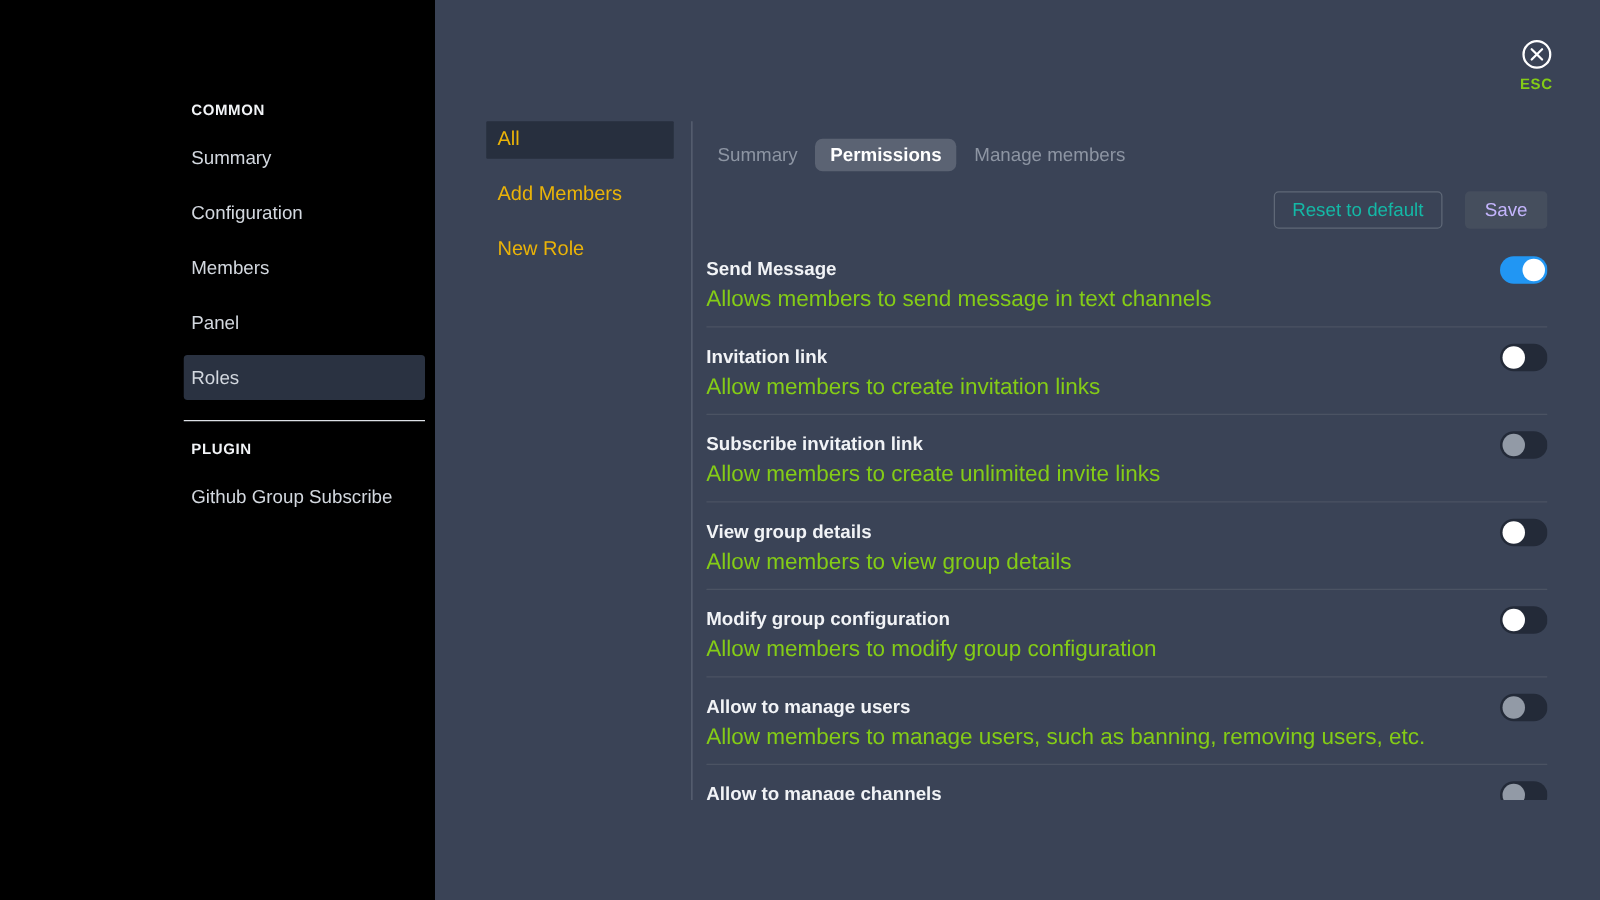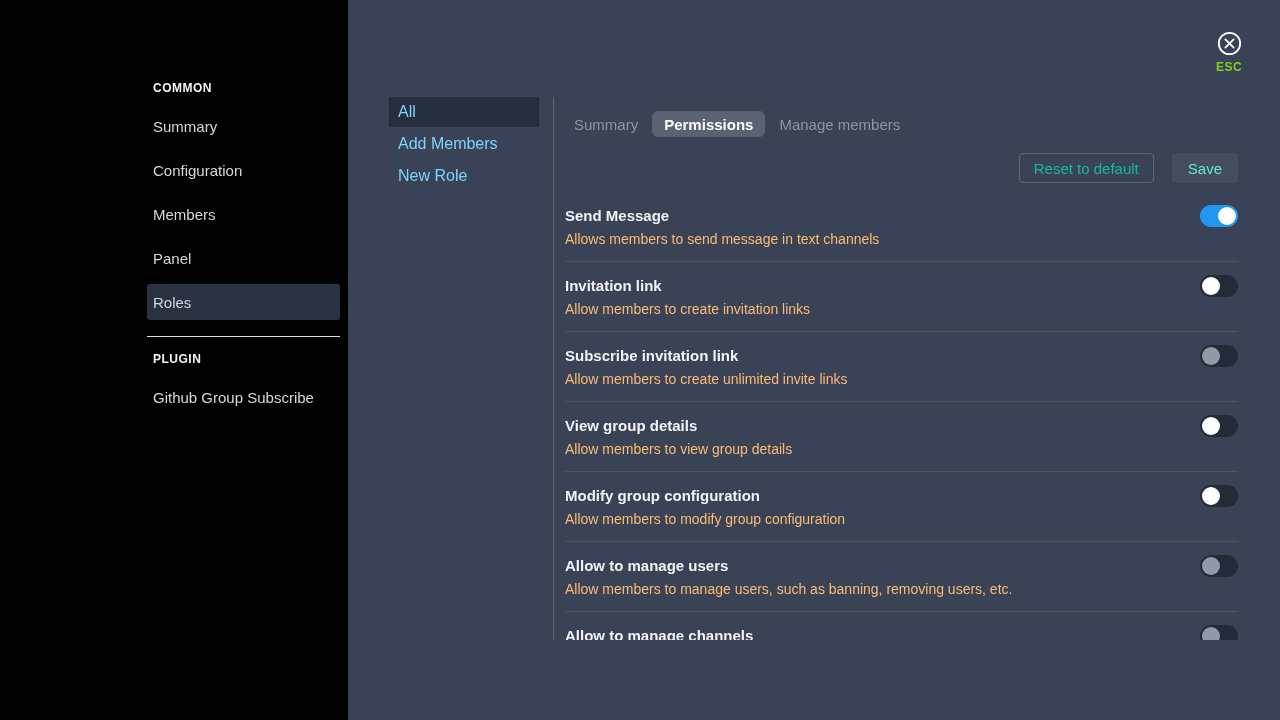--- a/index.html
+++ b/index.html
@@ -16,41 +16,41 @@
   .nav-header{height:20px;display:flex;align-items:center;padding-left:6px;margin-bottom:10px;
     font-size:12px;font-weight:bold;color:#f2f4f7;letter-spacing:.5px;}
   .nav-item{min-height:36px;display:flex;align-items:center;padding-left:6px;margin-bottom:8px;
     border-radius:3px;font-size:15px;color:#d3d8df;cursor:pointer;}
   .nav-item.selected{background:#2a3241;}
   .nav-item.multiline{align-items:flex-start;padding-top:8px;padding-bottom:8px;line-height:20px;min-height:20px;}
   .sidebar-divider{height:1px;background:#dde1e7;margin:16px 0 12px 0;}
 
   
   .roles-list{position:absolute;left:389px;top:97px;width:150px;}
-  .role-item{height:30px;display:flex;align-items:center;padding-left:9px;margin-bottom:2px;
-    border-radius:1px;font-size:16px;color:#7dd3fc;cursor:pointer;}
+  .role-item{height:30px;display:flex;align-items:center;padding-left:9px;margin-bottom:14px;
+    border-radius:1px;font-size:16px;color:#eab308;cursor:pointer;}
   .role-item.selected{background:#272f3e;}
   .vdivider{position:absolute;left:553px;top:97px;width:1px;height:543px;background:#5c6576;}
 
   
   .content{position:absolute;left:565px;top:0;width:673px;height:640px;overflow:hidden;}
   .tabs{margin-top:111px;height:26px;display:flex;align-items:center;gap:5px;}
   .tab{height:26px;display:flex;align-items:center;padding:0 9px;border-radius:6px;
     font-size:15px;color:#8d95a3;cursor:pointer;}
   .tab.active{background:#5b6373;color:#ffffff;font-weight:bold;padding:0 12px;}
   .actions{margin-top:16px;height:30px;display:flex;justify-content:flex-end;align-items:center;gap:18px;}
   .btn-reset{height:30px;padding:0 14px;background:transparent;border:1px solid #5f6877;
     border-radius:4px;color:#14b8a6;font-size:15px;font-family:inherit;cursor:pointer;}
   .btn-save{height:30px;padding:0 16px;background:#454e5d;border:none;
-    border-radius:4px;color:#5eead4;font-size:15px;font-family:inherit;}
+    border-radius:4px;color:#c4b5fd;font-size:15px;font-family:inherit;}
 
   .perm-list{margin-top:9px;}
   .perm-row{position:relative;height:70px;border-bottom:1px solid #4b5363;box-sizing:border-box;}
   .perm-title{padding-top:15px;font-size:15px;font-weight:bold;color:#f1f3f6;line-height:18px;}
-  .perm-desc{margin-top:5px;font-size:14px;color:#fdba74;line-height:18px;}
+  .perm-desc{margin-top:5px;font-size:18px;color:#84cc16;line-height:18px;}
 
   .toggle{position:absolute;right:0;top:13px;width:38px;height:22px;border-radius:11px;
     background:#232a38;cursor:pointer;}
   .toggle.on{background:#2196f3;}
   .toggle .knob{position:absolute;top:2px;left:2px;width:18px;height:18px;border-radius:50%;background:#ffffff;}
   .toggle.on .knob{left:18px;}
   .toggle.disabled .knob{background:#929aa6;}
 
   
   .close-wrap{position:absolute;right:31px;top:30px;width:40px;text-align:center;cursor:pointer;}

